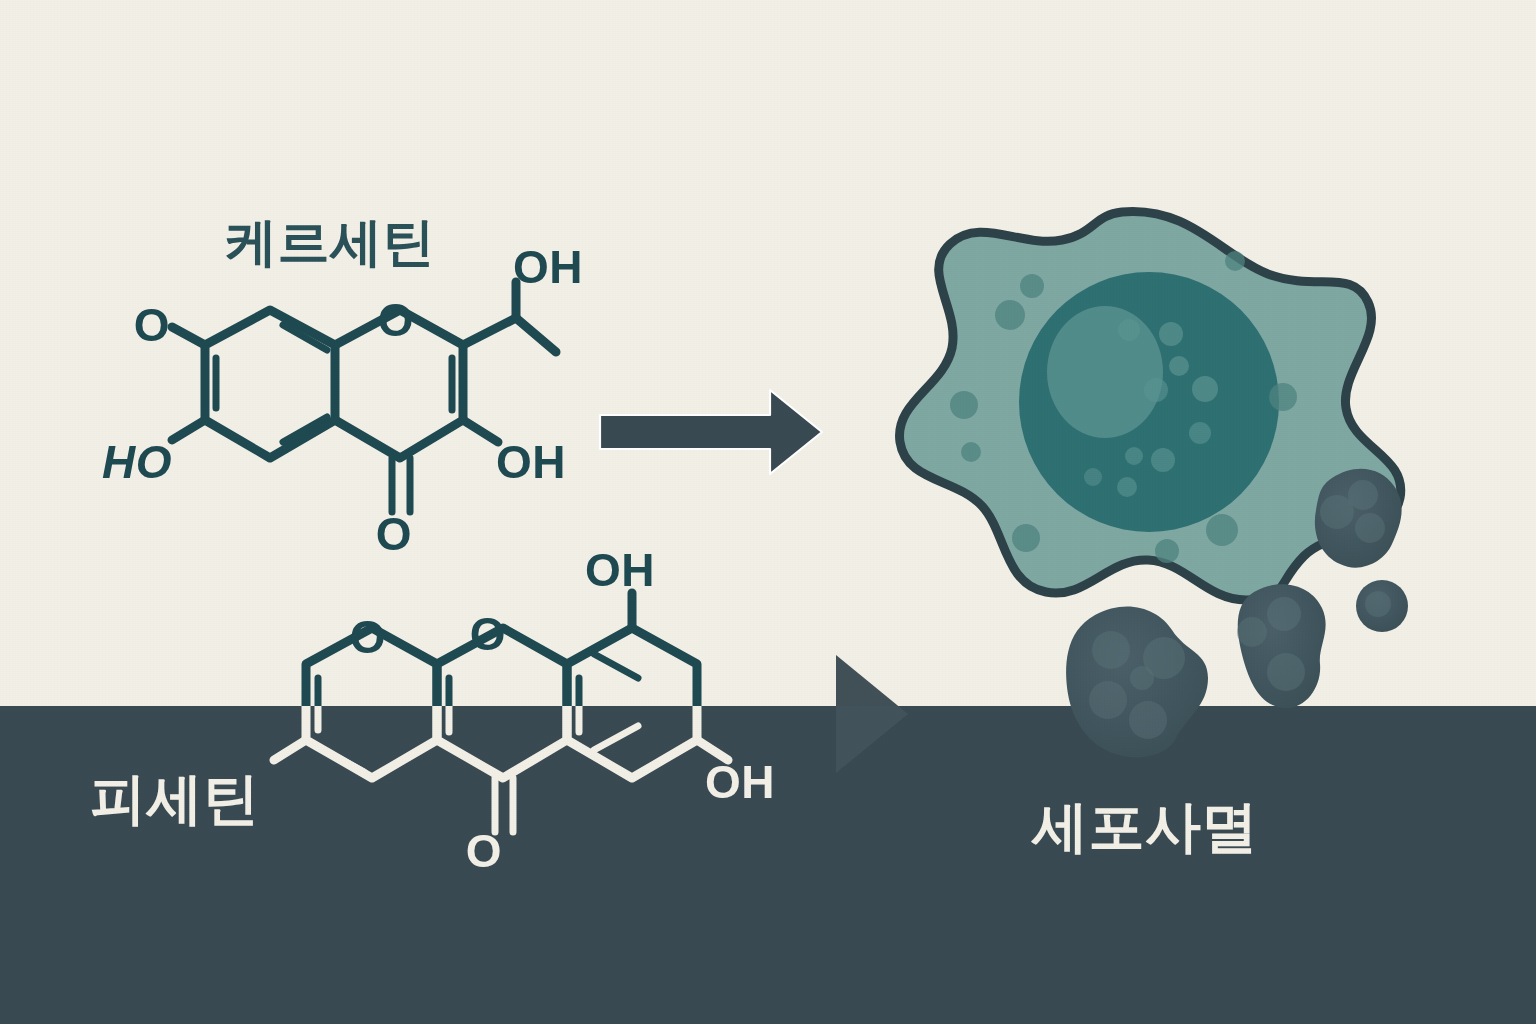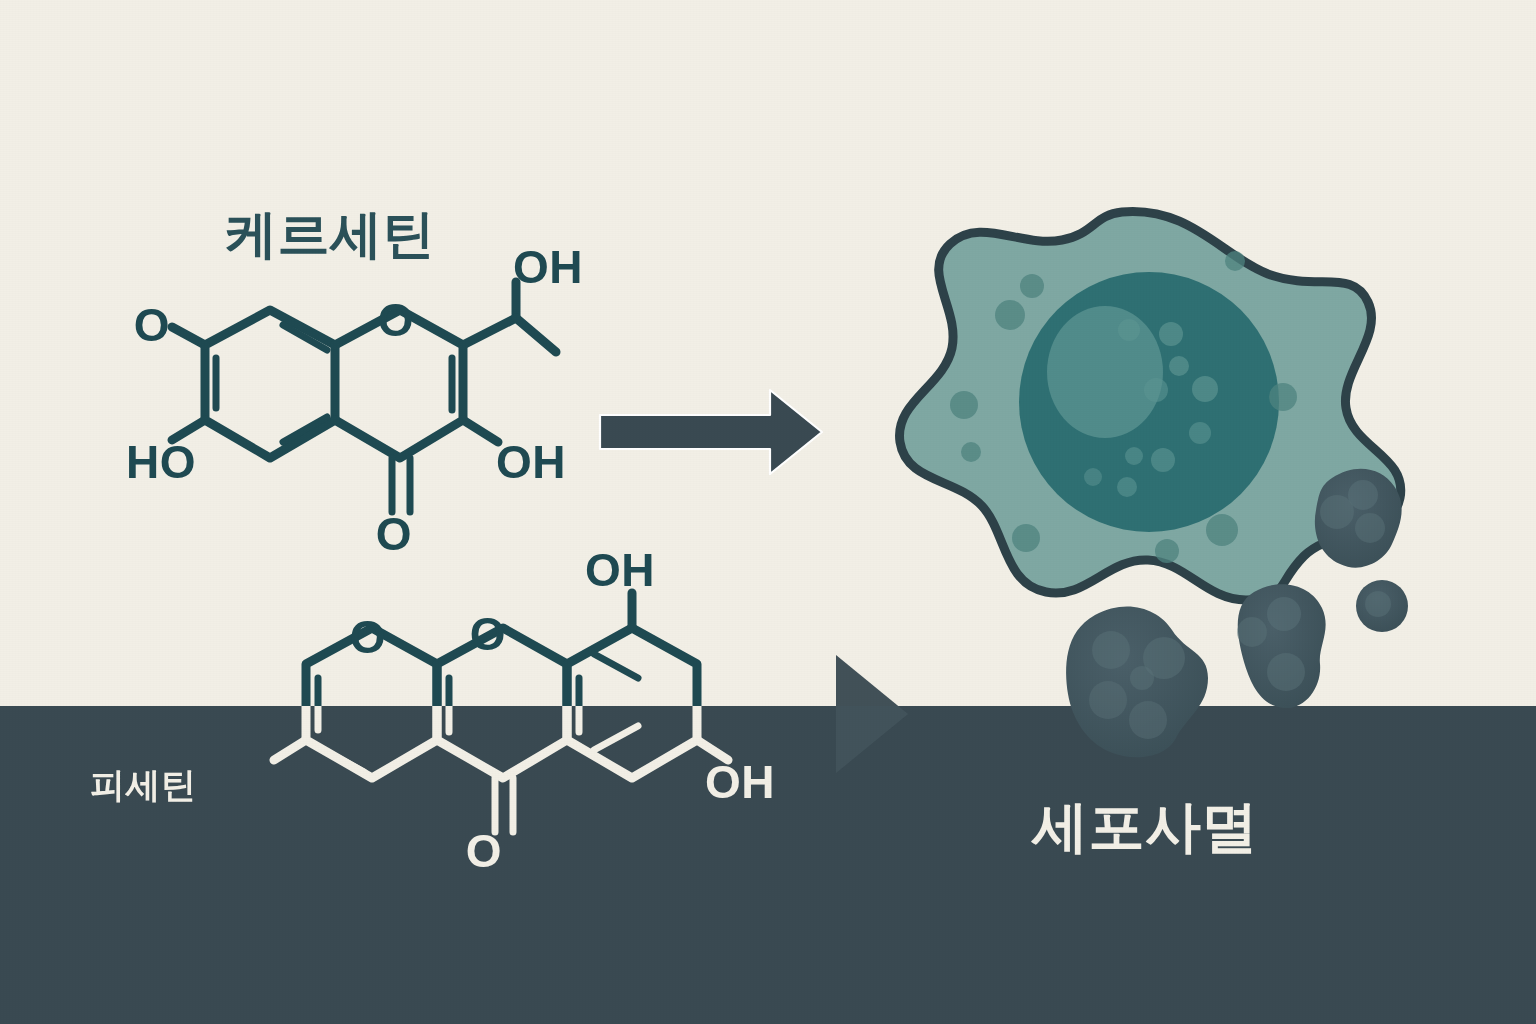--- a/index.html
+++ b/index.html
@@ -213,35 +213,35 @@
         <circle cx="1164" cy="658" r="21" fill="#5a7178" opacity="0.5"></circle>
         <circle cx="1142" cy="678" r="12" fill="#5a7178" opacity="0.5"></circle>
         <circle cx="1108" cy="700" r="19" fill="#5a7178" opacity="0.45"></circle>
         <circle cx="1148" cy="720" r="19" fill="#5a7178" opacity="0.45"></circle>
       </g>
     </g>
   </svg>
 
   <div>
     <div class="lbl" style="left:152px; top:325px; transform:translate(-50%,-50%); font-size:46px; color:#1f4a52;">O</div>
-    <div class="lbl" style="left:161px; top:462px; transform:translate(-50%,-50%); font-size:46px; color:#1f4a52;">HO</div>
+    <div class="lbl" style="left:137px; top:462px; transform:translate(-50%,-50%); font-size:46px; color:#1f4a52;font-style:italic;">HO</div>
     <div class="lbl" style="left:396px; top:320px; transform:translate(-50%,-50%); font-size:46px; color:#1f4a52;">O</div>
     <div class="lbl" style="left:394px; top:534px; transform:translate(-50%,-50%); font-size:46px; color:#1f4a52;">O</div>
     <div class="lbl" style="left:548px; top:267px; transform:translate(-50%,-50%); font-size:46px; color:#1f4a52;">OH</div>
     <div class="lbl" style="left:531px; top:462px; transform:translate(-50%,-50%); font-size:46px; color:#1f4a52;">OH</div>
   </div>
 
   <div>
     <div class="lbl" style="left:368px; top:637px; transform:translate(-50%,-50%); font-size:46px; color:#1f4a52;">O</div>
     <div class="lbl" style="left:488px; top:634px; transform:translate(-50%,-50%); font-size:46px; color:#1f4a52;">O</div>
     <div class="lbl" style="left:484px; top:851px; transform:translate(-50%,-50%); font-size:46px; color:#f2efe6;">O</div>
     <div class="lbl" style="left:620px; top:570px; transform:translate(-50%,-50%); font-size:46px; color:#1f4a52;">OH</div>
     <div class="lbl" style="left:740px; top:782px; transform:translate(-50%,-50%); font-size:46px; color:#f2efe6;">OH</div>
   </div>
 
-  <div class="lbl" style="left:225px; top:200px; font-size:52px; color:#2b5159;">케르세틴</div>
-
-  <div class="lbl" style="left:90px; top:762px; font-size:35px; color:#f2efe6;">피세틴</div>
+  <div class="lbl" style="left:225px; top:208px; font-size:52px; color:#2b5159;">케르세틴</div>
+
+  <div class="lbl" style="left:90px; top:762px; font-size:56px; color:#f2efe6;">피세틴</div>
 
   <div class="lbl" style="left:1032px; top:790px; font-size:56px; color:#f2efe6;">세포사멸</div>
 
   <div class="grain"></div>
 </div>
 
 </body></html>

